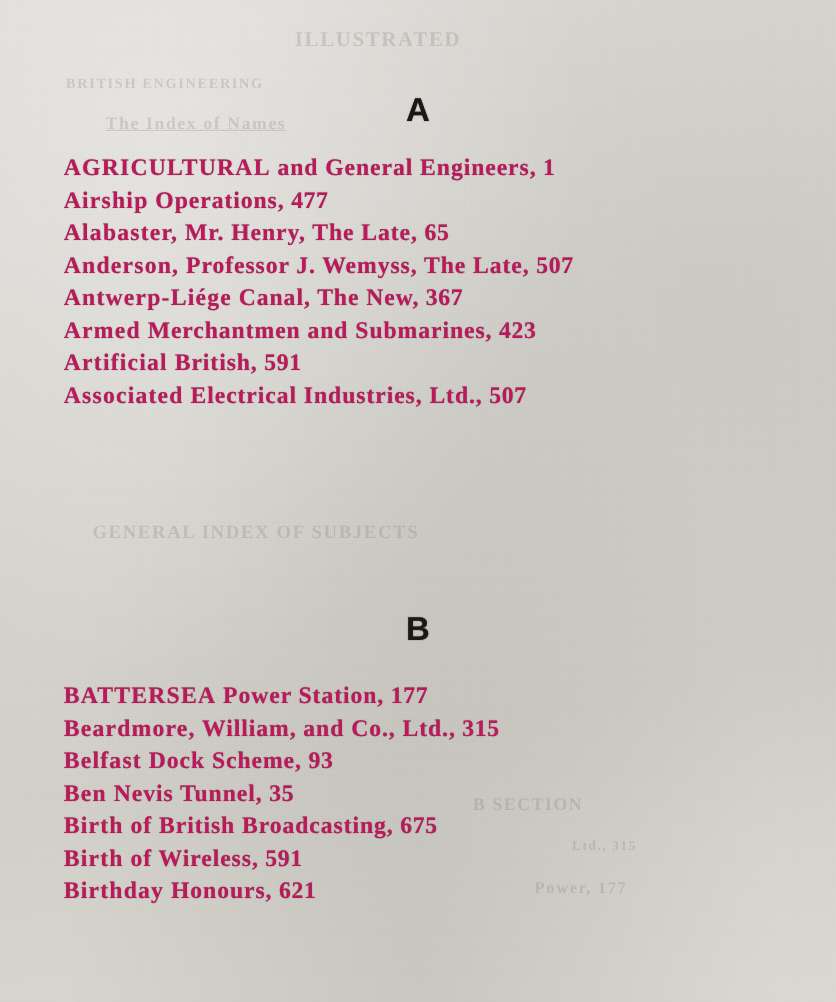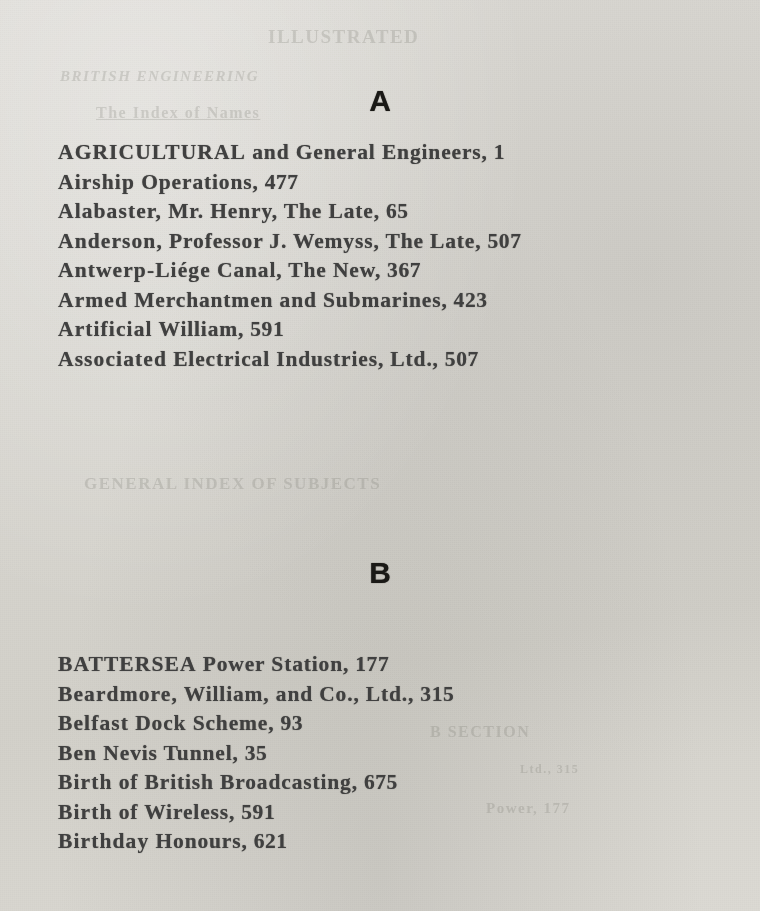--- a/index.html
+++ b/index.html
@@ -65,69 +65,69 @@
 
   .entries {
     margin: 0;
     padding: 0;
     list-style: none;
   }
   .entry {
     font-family: "Liberation Serif", serif;
     font-size: 21.5px;
     font-weight: 700;
-    color: #404040;
+    color: #be185d;
     letter-spacing: 0.85px;
     line-height: 29.5px;
     white-space: nowrap;
     text-shadow: 0 0 1.0px rgba(35,34,30,0.55);
   }
   .entry .lead {
     letter-spacing: 1.1px;
   }
   .entry .pg {
     letter-spacing: 0.6px;
   }
 
   #sectionA { position: absolute; left: 0; right: 0; top: 84px; }
   #sectionA .section-letter { margin-bottom: 32px; }
   #listA { position: absolute; left: 58px; top: 138px; }
 
   #sectionB { position: absolute; left: 0; right: 0; top: 556px; }
   #sectionB .section-letter { margin-bottom: 32px; }
-  #listB { position: absolute; left: 58px; top: 650px; }
+  #listB { position: absolute; left: 58px; top: 618px; }
 </style>
 </head>
 <body>
 
 <div class="page"></div>
 <div class="noise"></div>
 <div id="bleedLayer">
     <div class="bleed" style="left: 268px; top: 26px; font-size: 19px;">ILLUSTRATED</div>
-    <div class="bleed" style="left: 60px; top: 68px; font-size: 15px; font-style: italic;">BRITISH ENGINEERING</div>
+    <div class="bleed" style="left: 60px; top: 68px; font-size: 13px;">BRITISH ENGINEERING</div>
     <div class="bleed" style="left: 96px; top: 104px; font-size: 16px; text-decoration: underline;">The Index of Names</div>
     <div class="bleed" style="left: 84px; top: 474px; font-size: 17px;">GENERAL  INDEX  OF  SUBJECTS</div>
     <div class="bleed" style="left: 430px; top: 723px; font-size: 16px;">B  SECTION</div>
     <div class="bleed" style="left: 520px; top: 762px; font-size: 12px;">Ltd., 315</div>
     <div class="bleed" style="left: 486px; top: 800px; font-size: 15px;">Power, 177</div>
   </div>
 
 <div class="content">
 
   <div id="sectionA">
     <div class="section-letter">A</div>
   </div>
   <ul class="entries" id="listA">
       <li class="entry"><span class="lead">AGRICULTURAL</span><span> and General Engineers,</span><span class="pg"> 1</span></li>
       <li class="entry"><span class="lead">Airship</span><span> Operations,</span><span class="pg"> 477</span></li>
       <li class="entry"><span class="lead">Alabaster,</span><span> Mr. Henry, The Late,</span><span class="pg"> 65</span></li>
       <li class="entry"><span class="lead">Anderson,</span><span> Professor J. Wemyss, The Late,</span><span class="pg"> 507</span></li>
       <li class="entry"><span class="lead">Antwerp-Liége</span><span> Canal, The New,</span><span class="pg"> 367</span></li>
       <li class="entry"><span class="lead">Armed</span><span> Merchantmen and Submarines,</span><span class="pg"> 423</span></li>
-      <li class="entry"><span class="lead">Artificial</span><span> William,</span><span class="pg"> 591</span></li>
+      <li class="entry"><span class="lead">Artificial</span><span> British,</span><span class="pg"> 591</span></li>
       <li class="entry"><span class="lead">Associated</span><span> Electrical Industries, Ltd.,</span><span class="pg"> 507</span></li>
     </ul>
 
   <div id="sectionB">
     <div class="section-letter">B</div>
   </div>
   <ul class="entries" id="listB">
       <li class="entry"><span class="lead">BATTERSEA</span><span> Power Station,</span><span class="pg"> 177</span></li>
       <li class="entry"><span class="lead">Beardmore,</span><span> William, and Co., Ltd.,</span><span class="pg"> 315</span></li>
       <li class="entry"><span class="lead">Belfast</span><span> Dock Scheme,</span><span class="pg"> 93</span></li>

